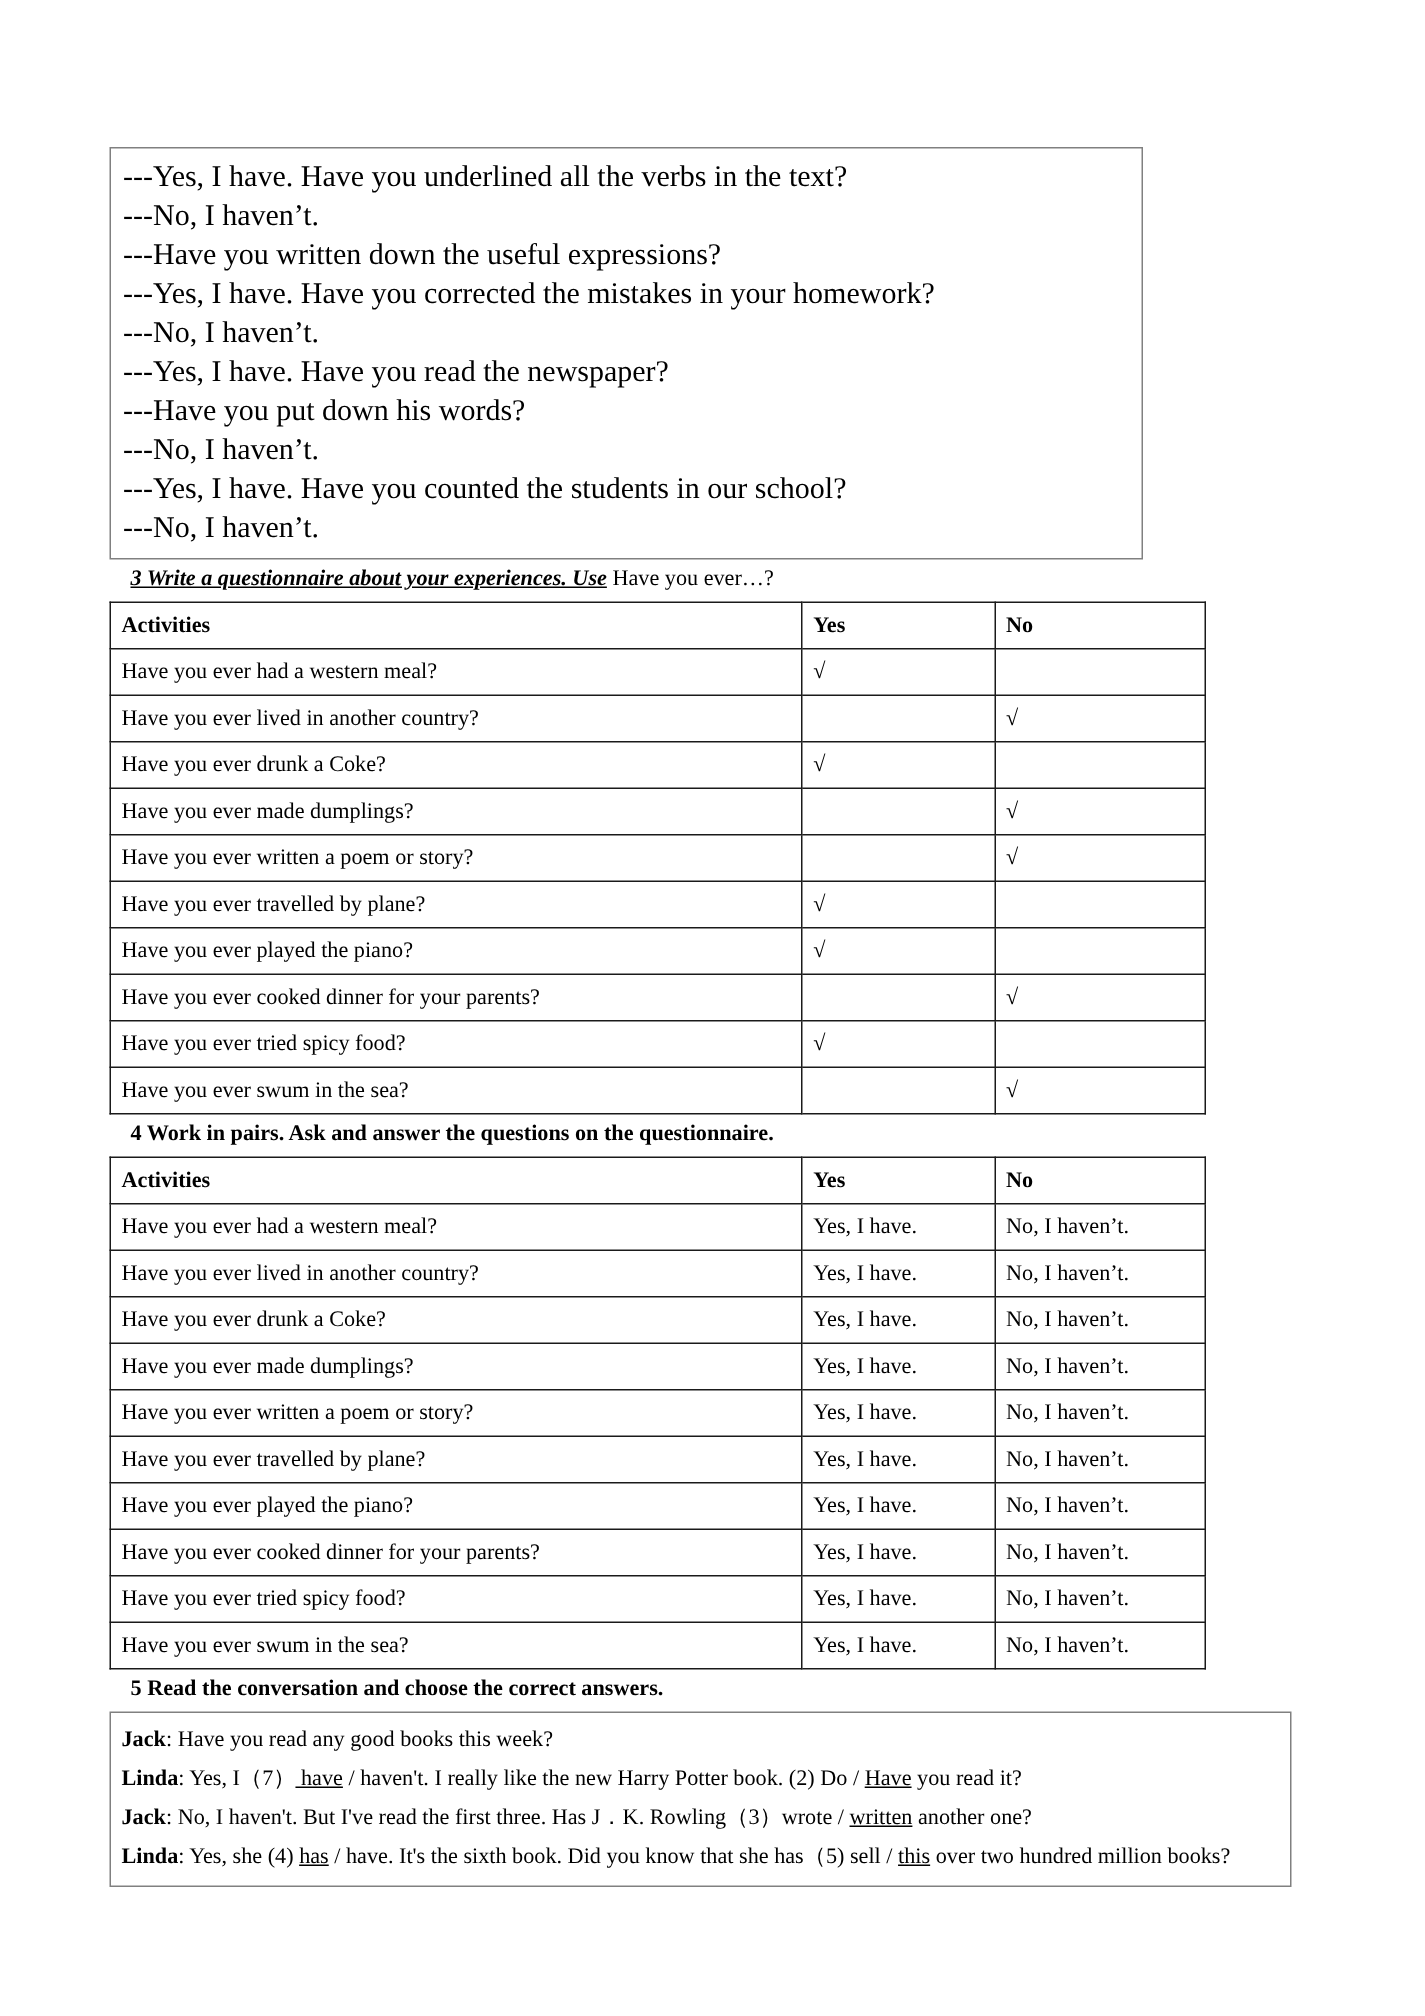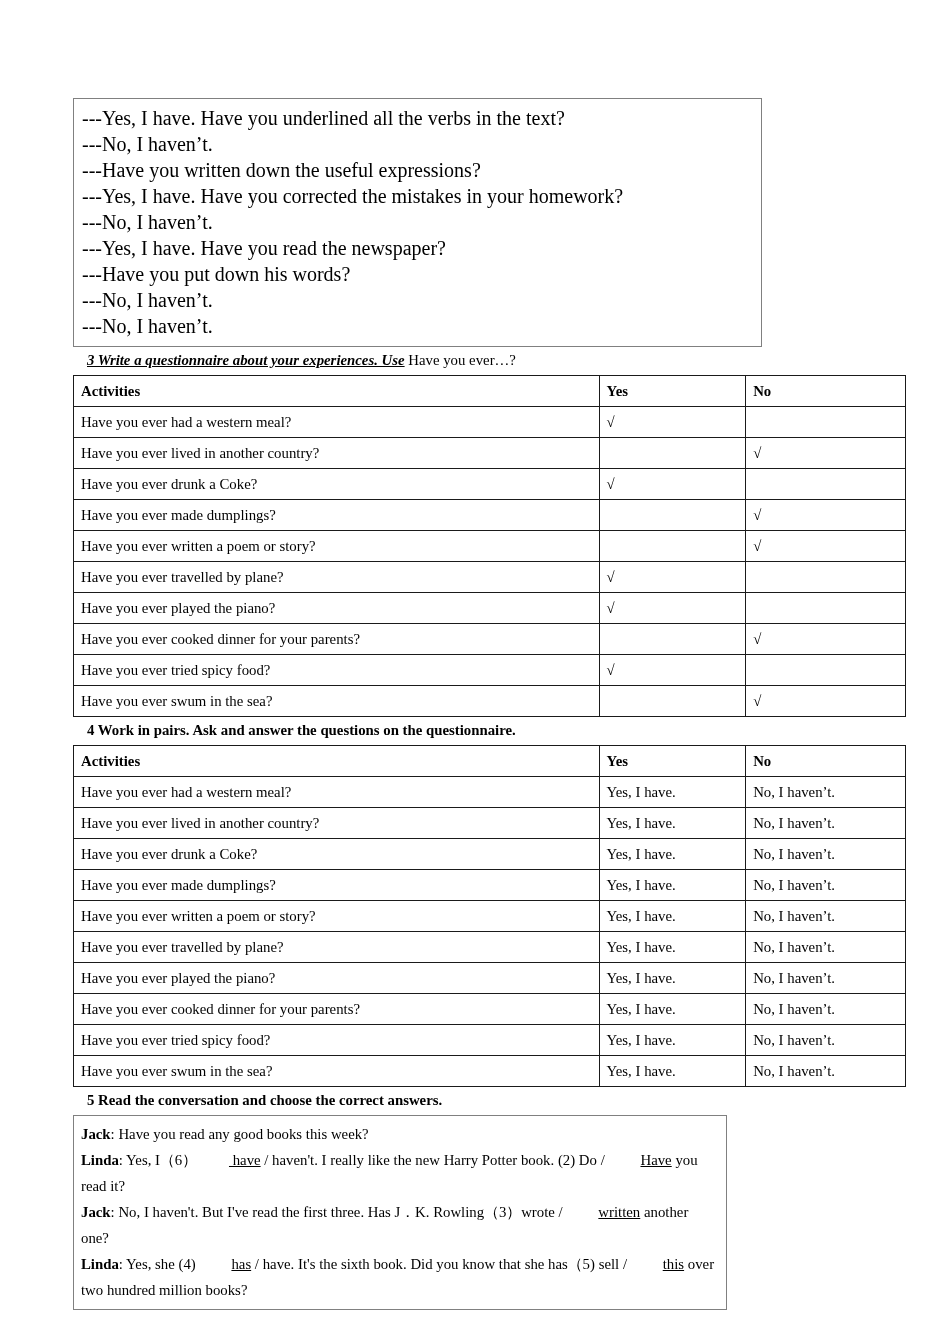--- a/index.html
+++ b/index.html
@@ -48,21 +48,21 @@
     text-decoration: underline;
   }
   .section-heading .plain {
     font-weight: normal;
     font-style: normal;
   }
 
   
   table.qtable {
     border-collapse: collapse;
-    width: 833px;
+    width: 731px;
     table-layout: fixed;
     border: 1px solid #1a1a1a;
   }
   table.qtable td, table.qtable th {
     border: 1px solid #1a1a1a;
     font-size: 14.8px;
     line-height: 18px;
     height: 26px;
     padding: 2px 7px;
     text-align: left;
@@ -76,46 +76,47 @@
   .col-yes { width: 121px; }
   .col-no  { width: 132px; }
   .tick {
     font-size: 14px;
   }
 
   
   .conv-box {
     border: 1px solid #808080;
     box-sizing: border-box;
-    width: 654px;
+    width: 788px;
     padding: 5px 0 6px 0;
   }
   .conv-box .para {
     font-size: 14.8px;
     line-height: 26px;
     padding: 0 7px;
     text-align: left;
   }
   .spk { font-weight: bold; }
-  .u { text-decoration: underline; margin-left: 32px; }
+  .u { text-decoration: underline; }
 </style>
 </head>
 <body>
 
 <div class="page">
 
   <div class="framed-box" id="dialogue-box">
       <div class="line">---Yes, I have. Have you underlined all the verbs in the text?</div>
       <div class="line">---No, I haven’t.</div>
       <div class="line">---Have you written down the useful expressions?</div>
       <div class="line">---Yes, I have. Have you corrected the mistakes in your homework?</div>
       <div class="line">---No, I haven’t.</div>
       <div class="line">---Yes, I have. Have you read the newspaper?</div>
       <div class="line">---Have you put down his words?</div>
       <div class="line">---No, I haven’t.</div>
+      <div class="line">---Yes, I have. Have you counted the students in our school?</div>
       <div class="line">---No, I haven’t.</div>
     </div>
 
   <div class="section-heading">
     <span class="ital">3 Write a questionnaire about your experiences. Use</span><span class="plain"> Have you ever…?</span>
   </div>
 
   <table class="qtable">
     <colgroup>
       <col class="col-act">
@@ -253,18 +254,18 @@
         </tr>
       </tbody>
   </table>
 
   <div class="section-heading">
     <span>5 Read the conversation and choose the correct answers.</span>
   </div>
 
   <div class="conv-box" id="conversation-box">
       <div class="para"><span class="spk">Jack</span><span>: </span><span>Have you read any good books this week?</span></div>
-      <div class="para"><span class="spk">Linda</span><span>: </span><span>Yes, I（6）</span><span class="u"> have</span><span> / haven't. I really like the new Harry Potter book. (2) Do </span><span>/</span><span> </span><span class="u">Have</span><span> you read it?</span></div>
+      <div class="para"><span class="spk">Linda</span><span>: </span><span>Yes, I（7）</span><span class="u"> have</span><span> / haven't. I really like the new Harry Potter book. (2) Do </span><span>/</span><span> </span><span class="u">Have</span><span> you read it?</span></div>
       <div class="para"><span class="spk">Jack</span><span>: </span><span>No, I haven't. But I've read the first three. Has J．K. Rowling（3）wrote / </span><span class="u">written</span><span> another one?</span></div>
       <div class="para"><span class="spk">Linda</span><span>: </span><span>Yes, she (4) </span><span class="u">has</span><span> / have. It's the sixth book. Did you know that she has（5) sell / </span><span class="u">this</span><span> over two hundred million books?</span></div>
     </div>
 
 </div>
 
 </body></html>

